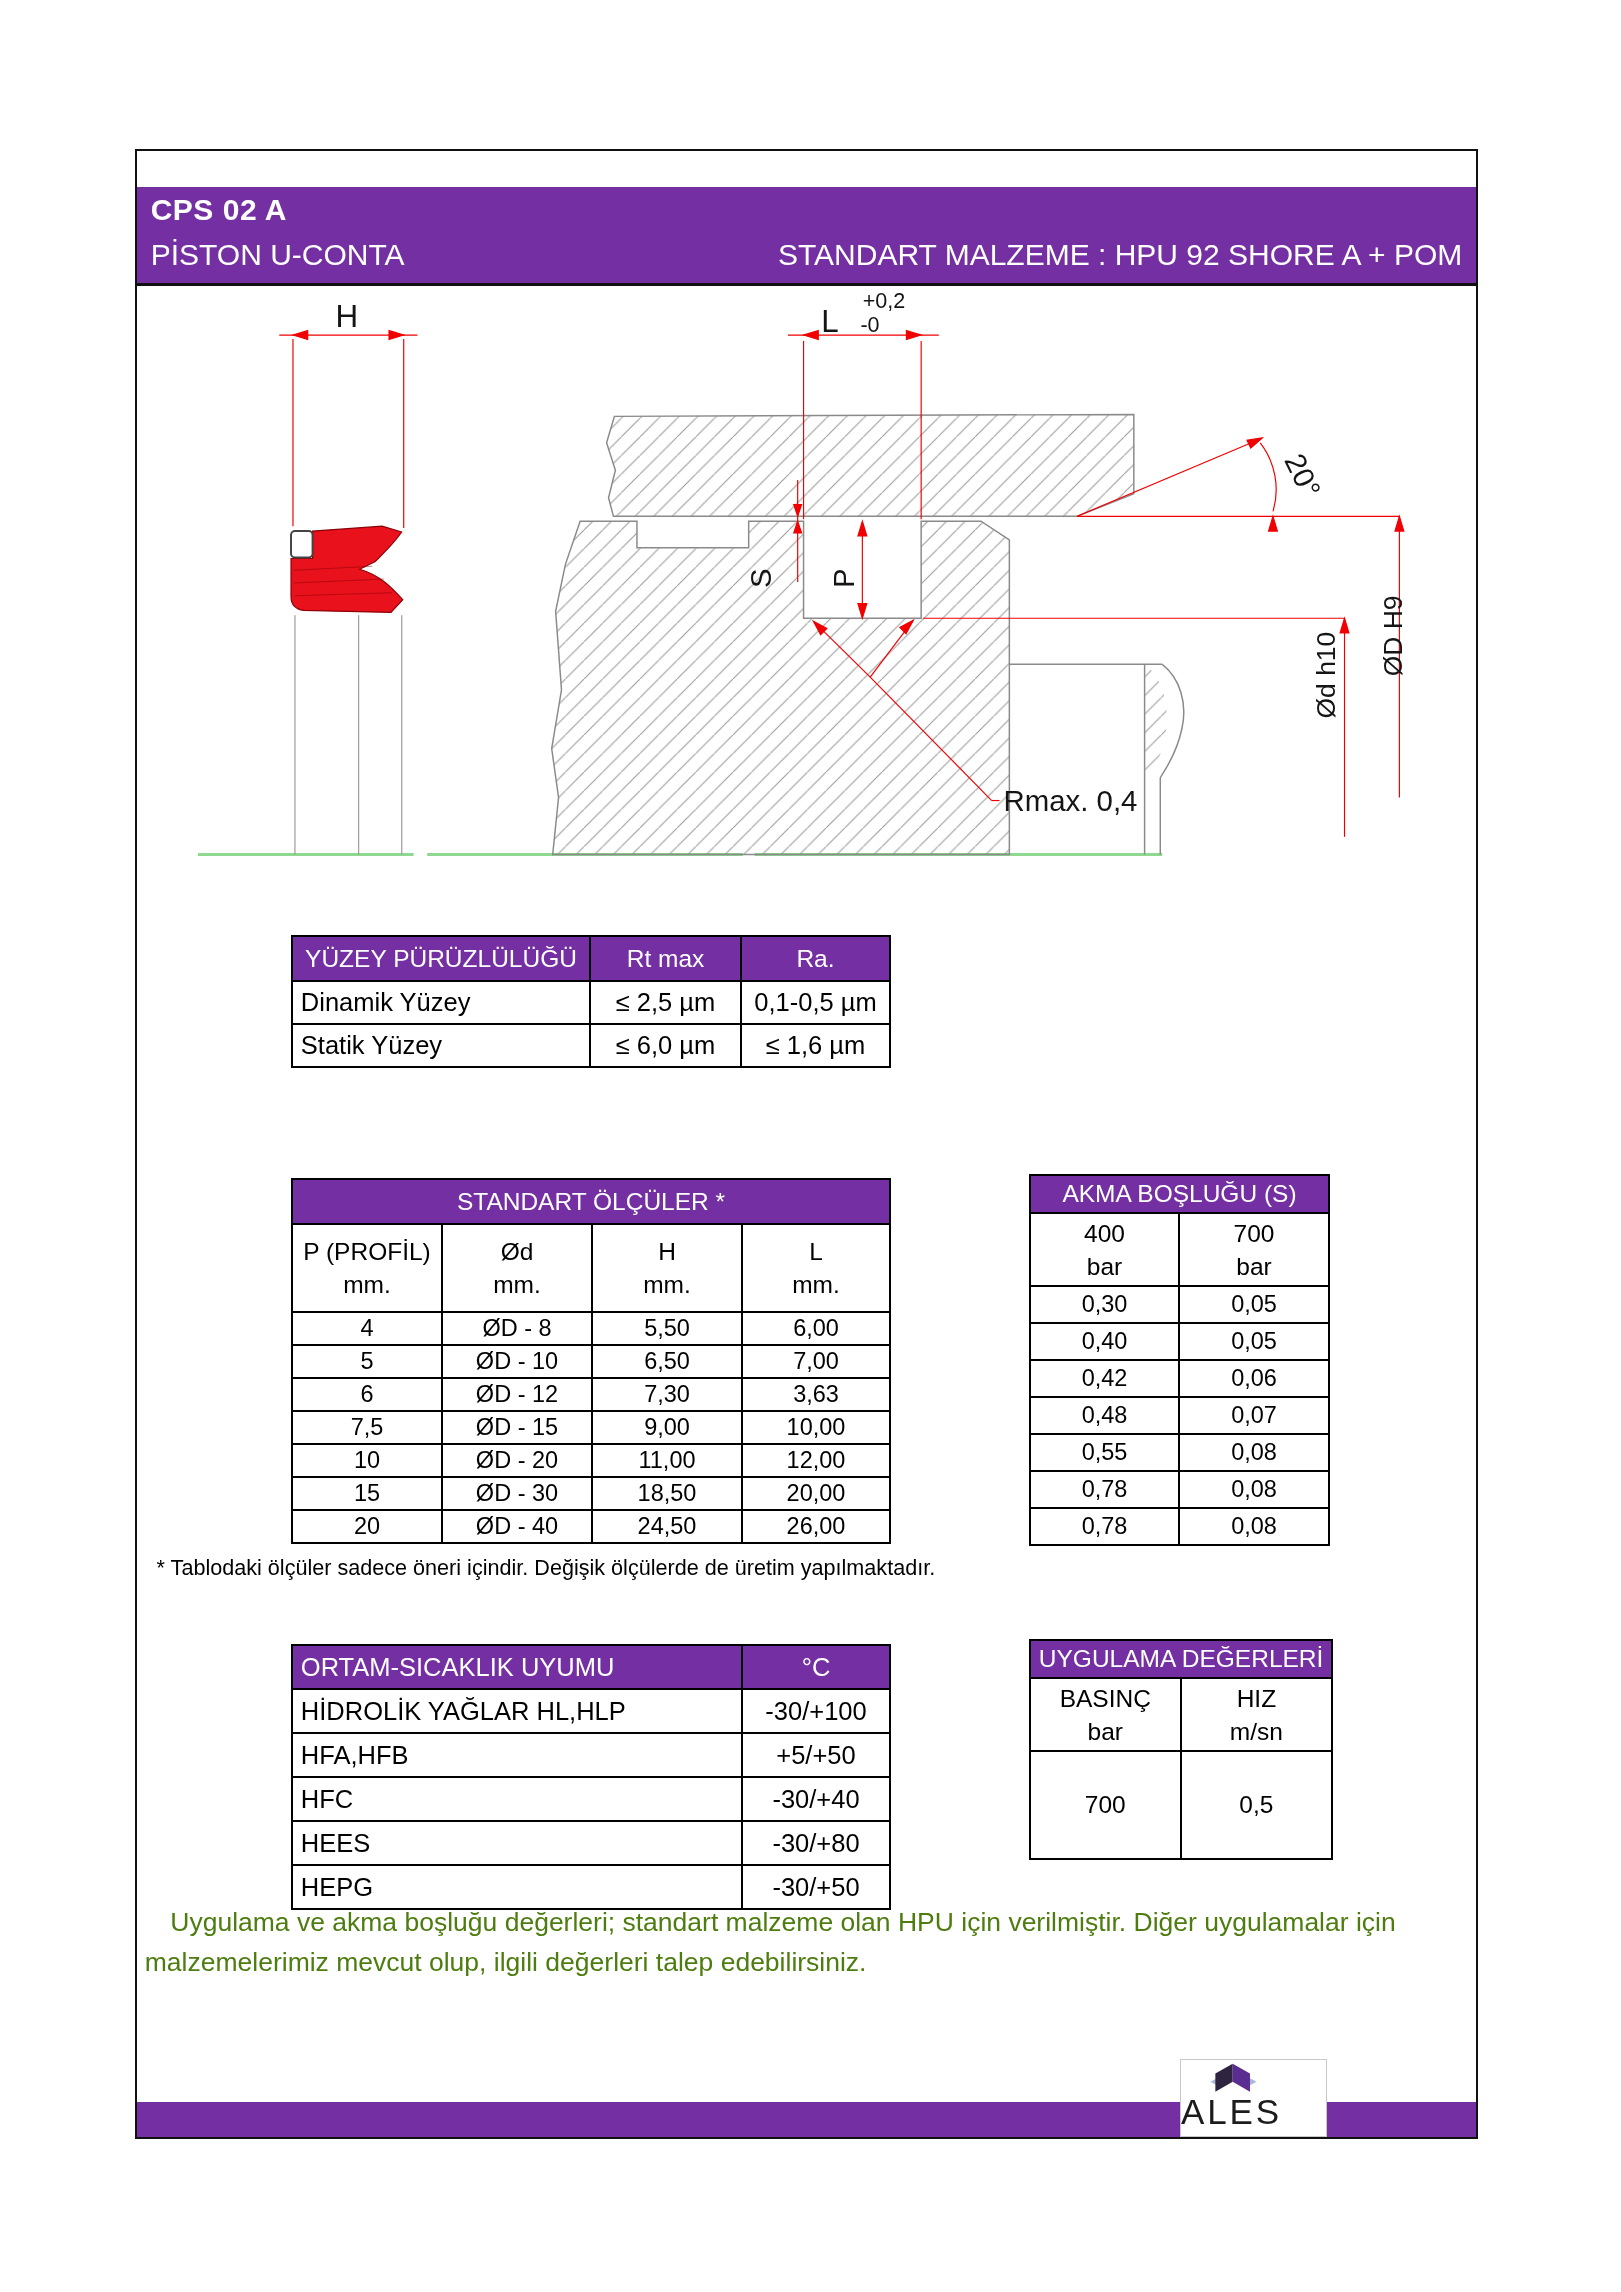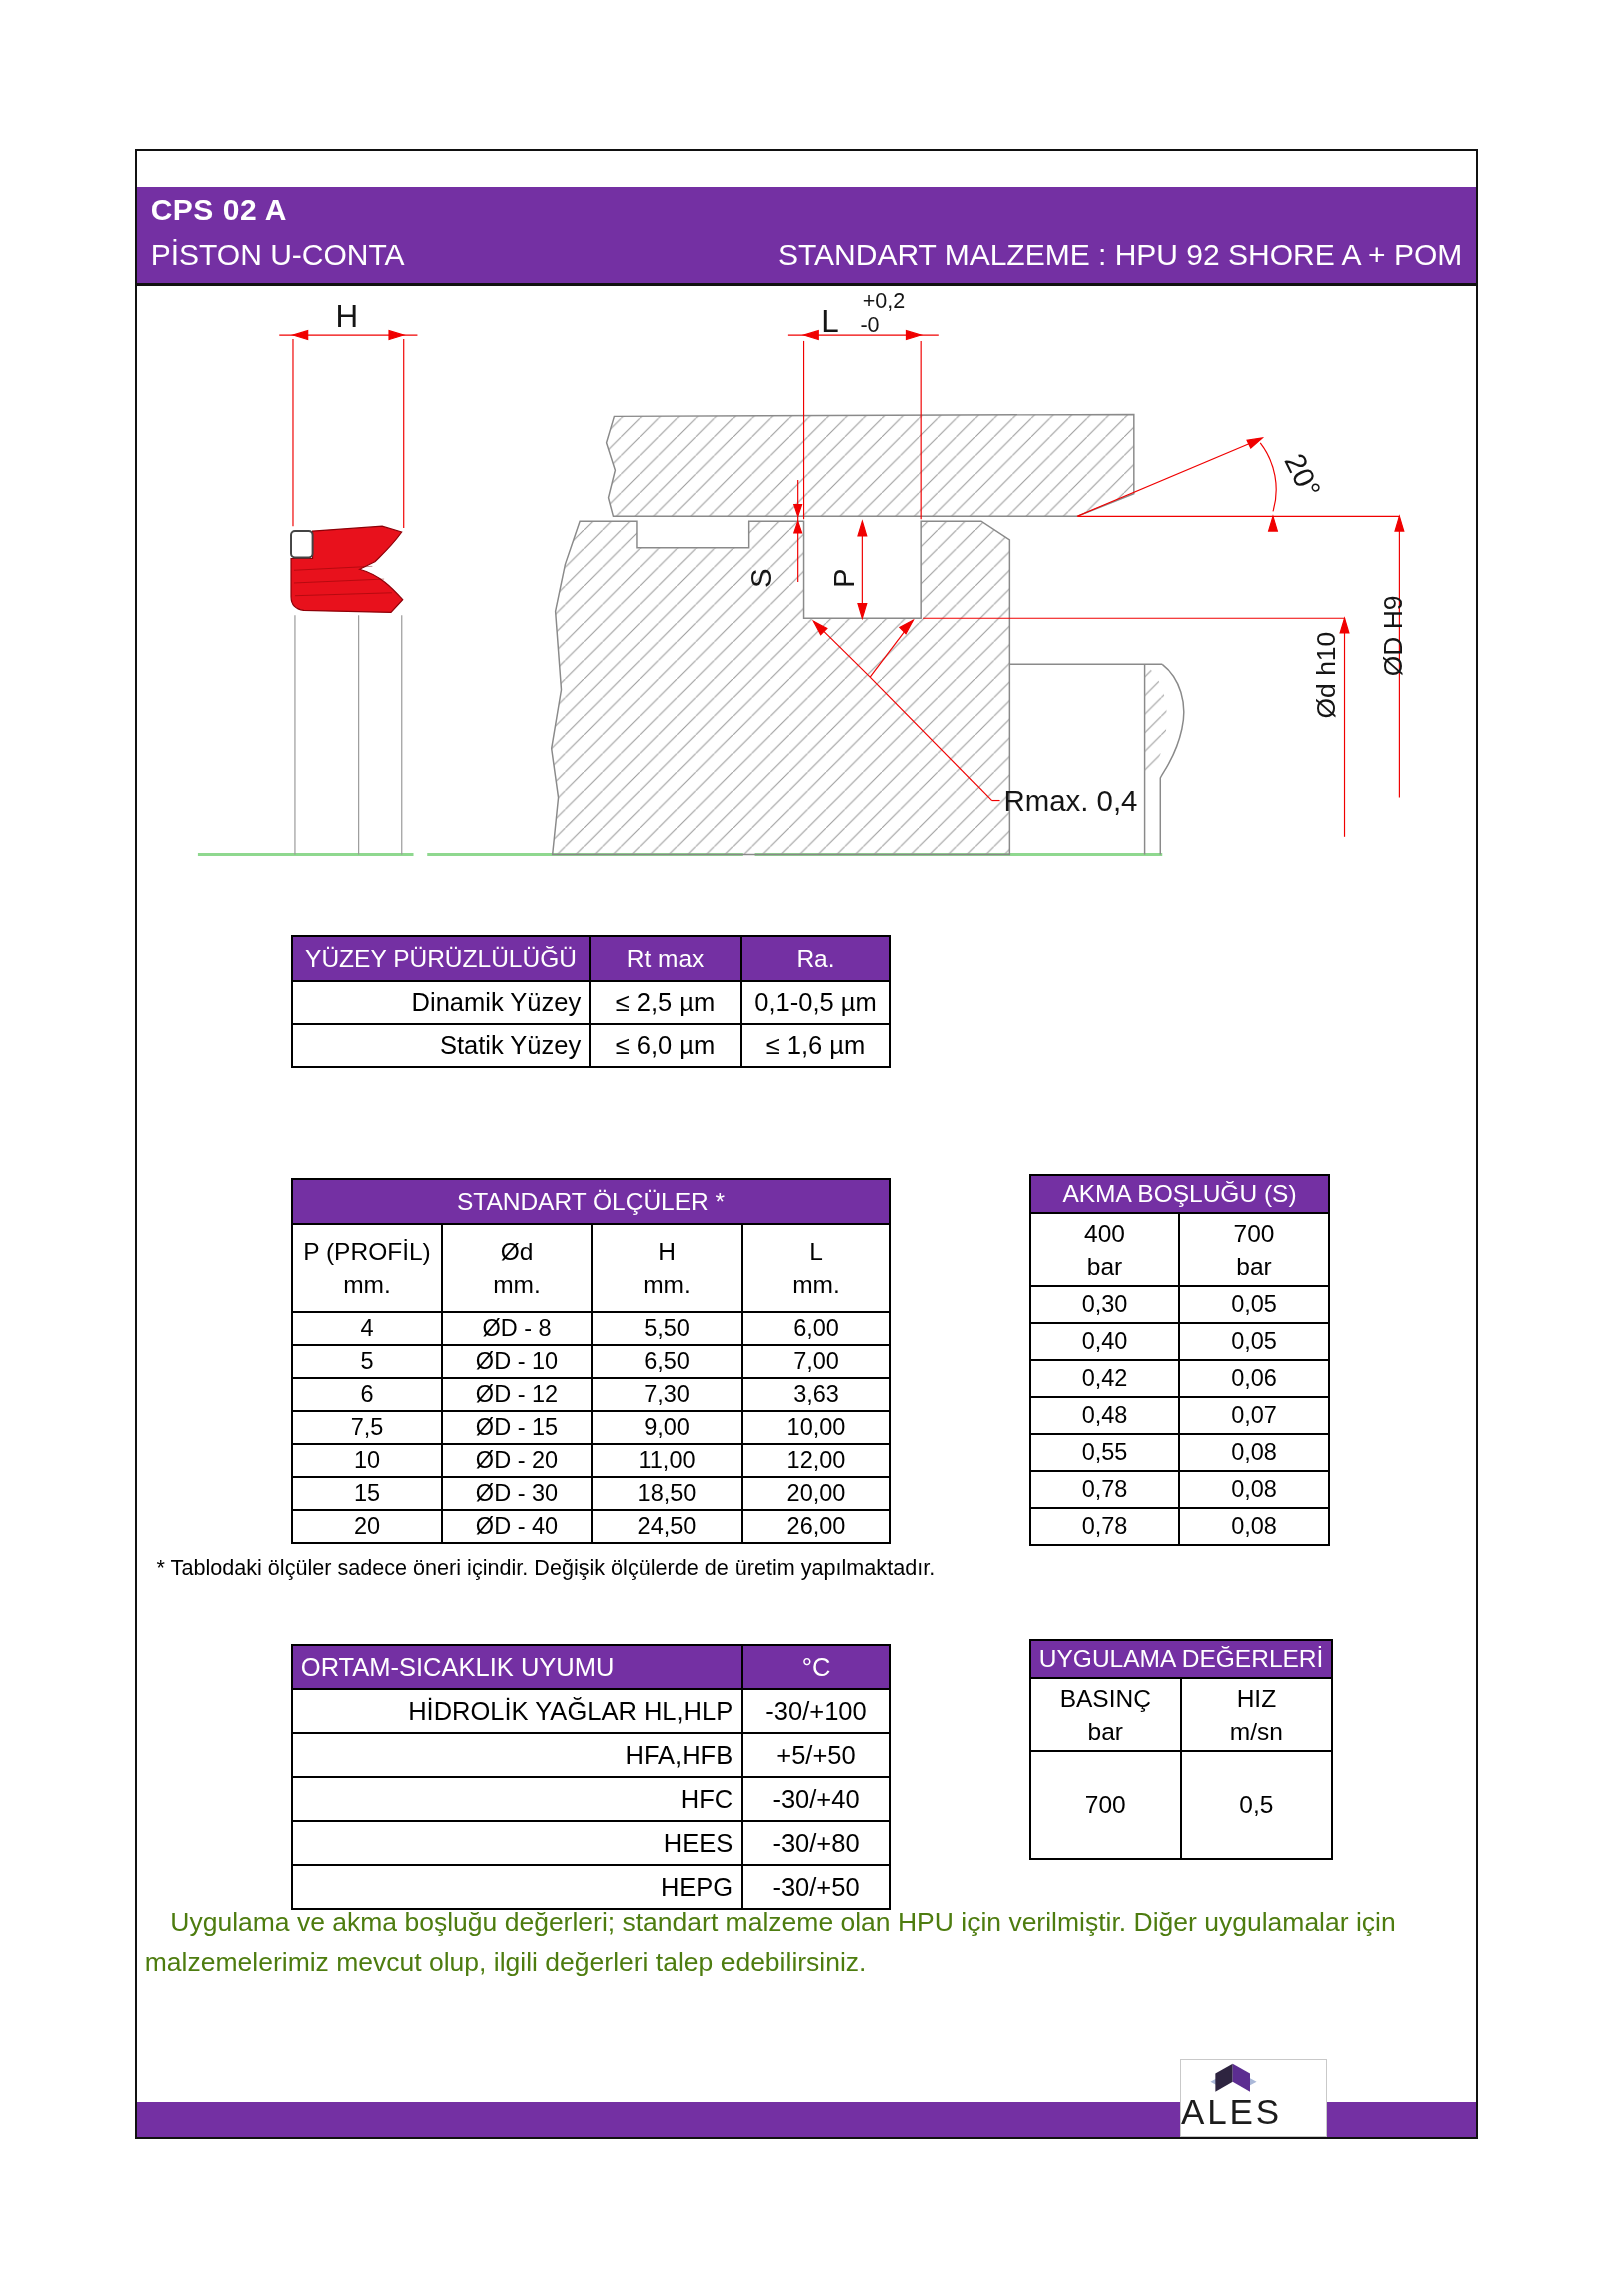--- a/index.html
+++ b/index.html
@@ -11,21 +11,21 @@
   .hdr .product{position:absolute;left:13.7px;top:51px;font-size:30px;}
   .hdr .material{position:absolute;right:13.7px;top:51px;font-size:30px;}
   
   .drawing{position:absolute;left:0;top:137px;width:1339px;height:588px;}
   .drawing text{fill:#151515;}
   
   table.t{position:absolute;border-collapse:collapse;table-layout:fixed;color:#000;background:#fff;}
   table.t td{border:2.5px solid #000;padding:0 7.8px;overflow:hidden;white-space:nowrap;}
   td.ph{background:#7430A3;color:#fff;text-align:center;margin-top:16px;}
   td.c{text-align:center;}
-  td.l{text-align:right;}
+  td.l{text-align:left;}
   .t1{left:154px;top:784px;font-size:25.5px;}
   .t1 td{height:41px;}
   .t1 tr.hr td{height:43px;font-size:24.5px;}
   .t2{left:154px;top:1027px;font-size:24.5px;}
   .t2 tr.hr td{height:43px;}
   .t2 tr.sub td{height:86px;}
   .t2 tr.d td{height:31px;font-size:23.5px;}
   .t3{left:892px;top:1023px;font-size:24.5px;}
   .t3 tr.hr td{height:36px;}
   .t3 tr.sub td{height:71px;}

